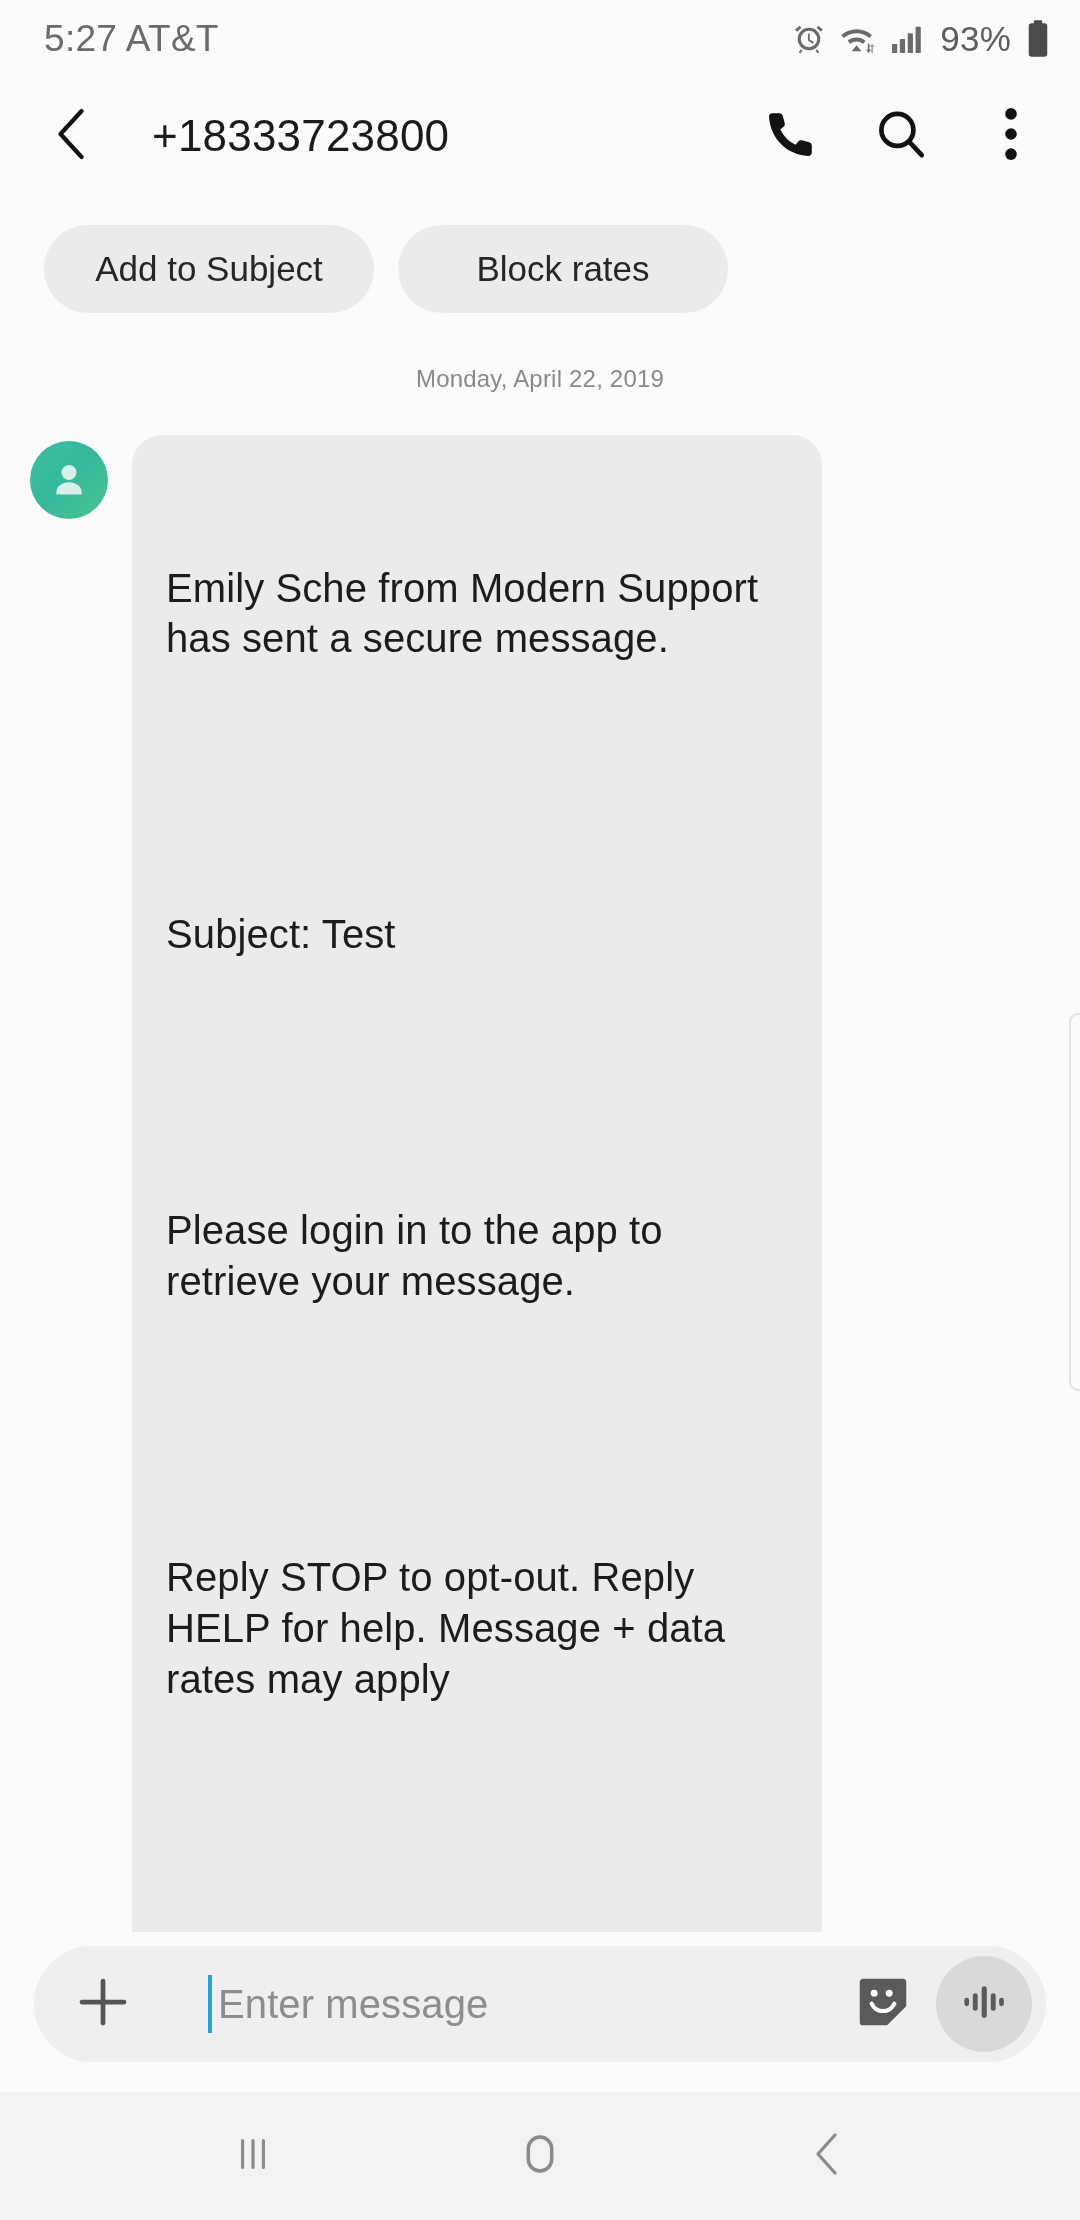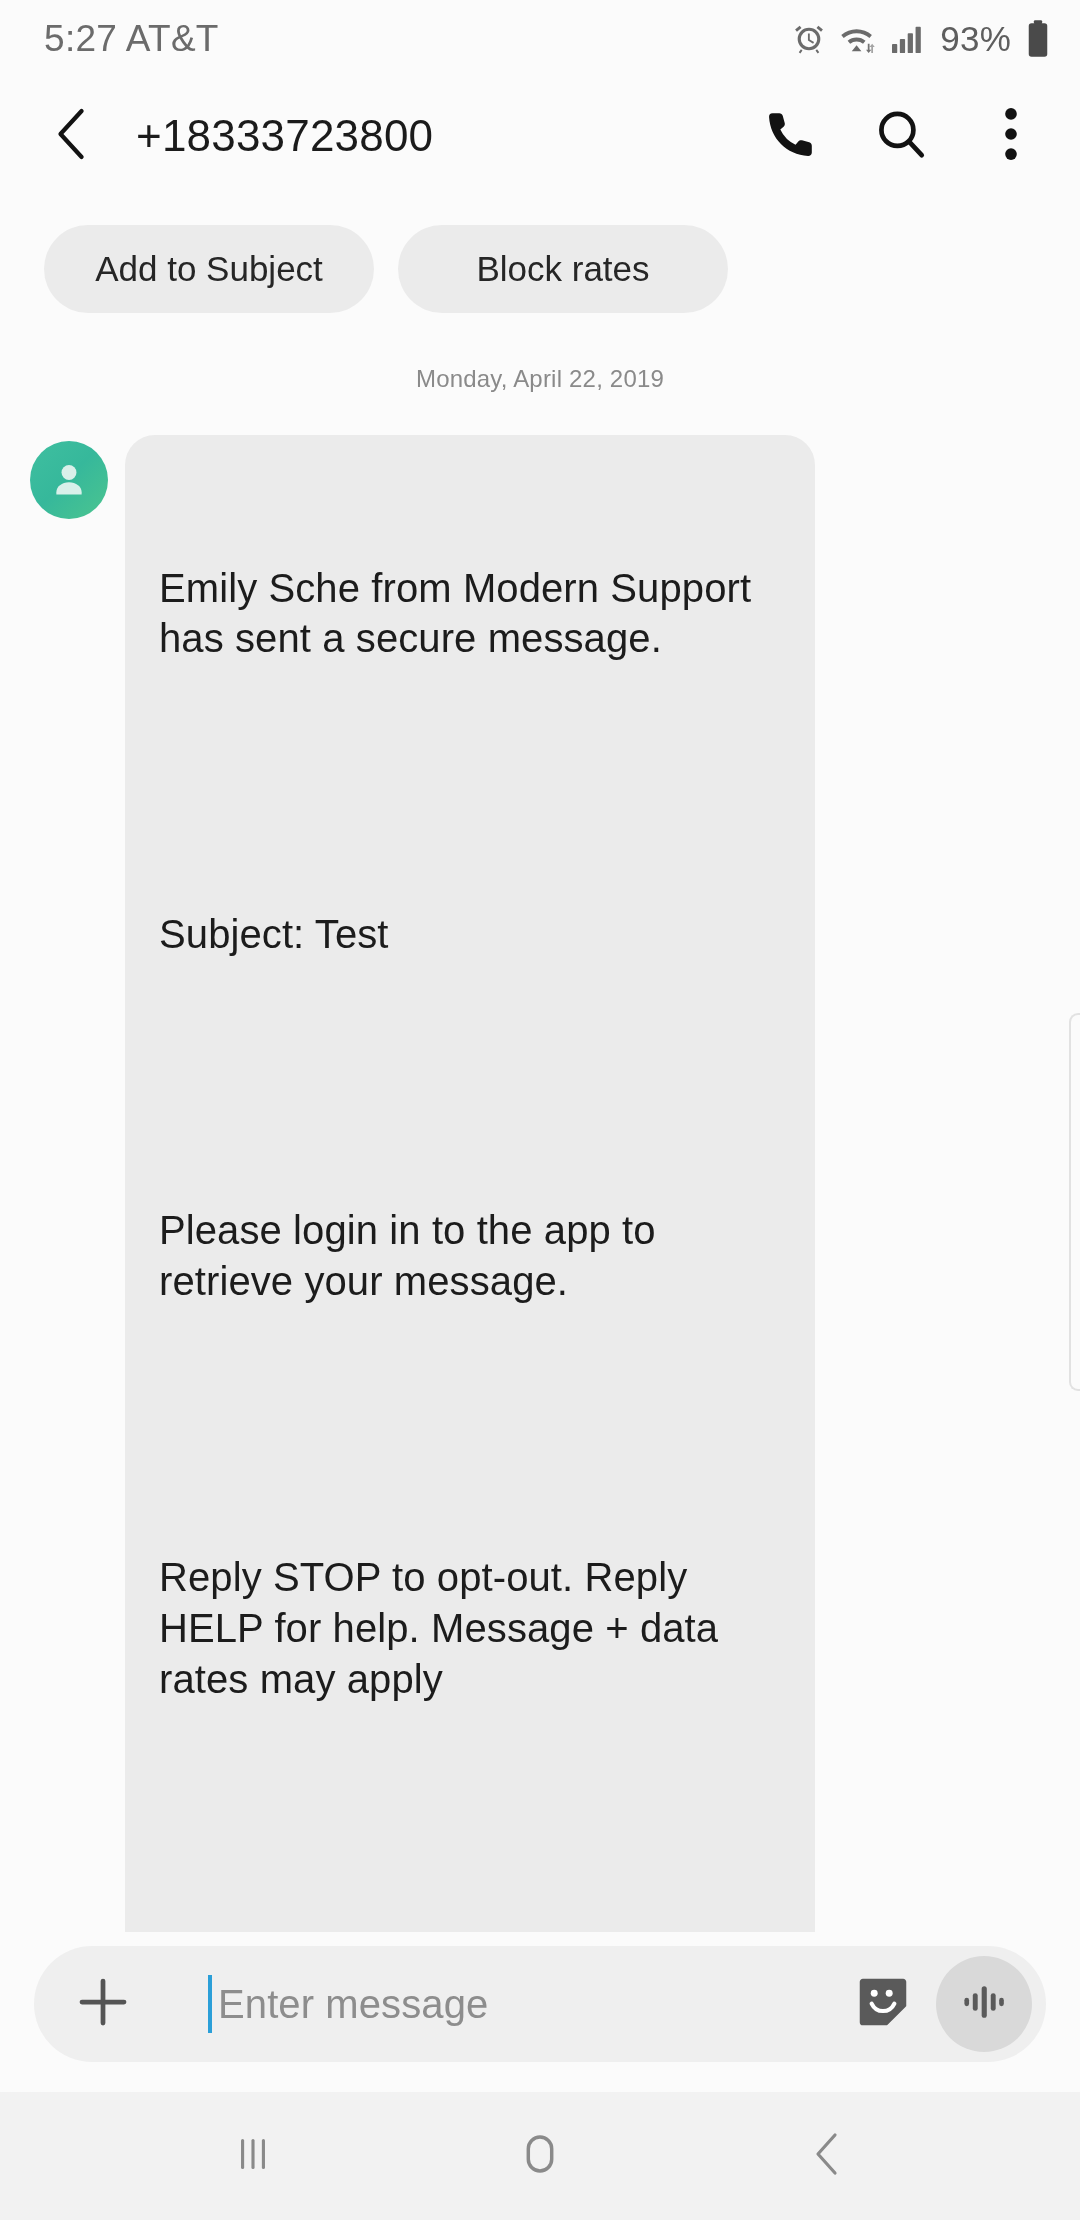--- a/index.html
+++ b/index.html
@@ -50,21 +50,21 @@
     flex:0 0 auto;
   }
   .back-btn {
     width:72px; height:72px;
     display:flex; align-items:center; justify-content:center;
     flex:0 0 auto;
   }
   .thread-title {
     font-size:44px;
     color:#1b1b1b;
-    margin-left:28px;
+    margin-left:44px;
     letter-spacing:0.2px;
     white-space:nowrap;
   }
   .toolbar-actions {
     margin-left:auto;
     display:flex; align-items:center;
     gap:48px;
   }
   .tb-icon {
     width:62px; height:62px;
@@ -118,21 +118,21 @@
     margin-left:30px; margin-top:6px;
     background:linear-gradient(135deg,#3fbfa0 0%,#36b89b 48%,#4cc58f 100%);
     position:relative;
     overflow:hidden;
   }
   .avatar svg { position:absolute; left:50%; top:50%; transform:translate(-50%,-50%); }
   .bubble-wrap { display:flex; align-items:flex-end; flex:1 1 auto; }
   .bubble {
     background:#ebebeb;
     border-radius:30px;
-    margin-left:17px;
+    margin-left:24px;
     padding:26px 34px 28px 34px;
     max-width:690px;
     font-size:40px;
     line-height:1.27;
     color:#1c1c1c;
     letter-spacing:0.1px;
     white-space:pre-wrap;
     word-break:break-word;
   }
   .bubble .para { margin:0; }

